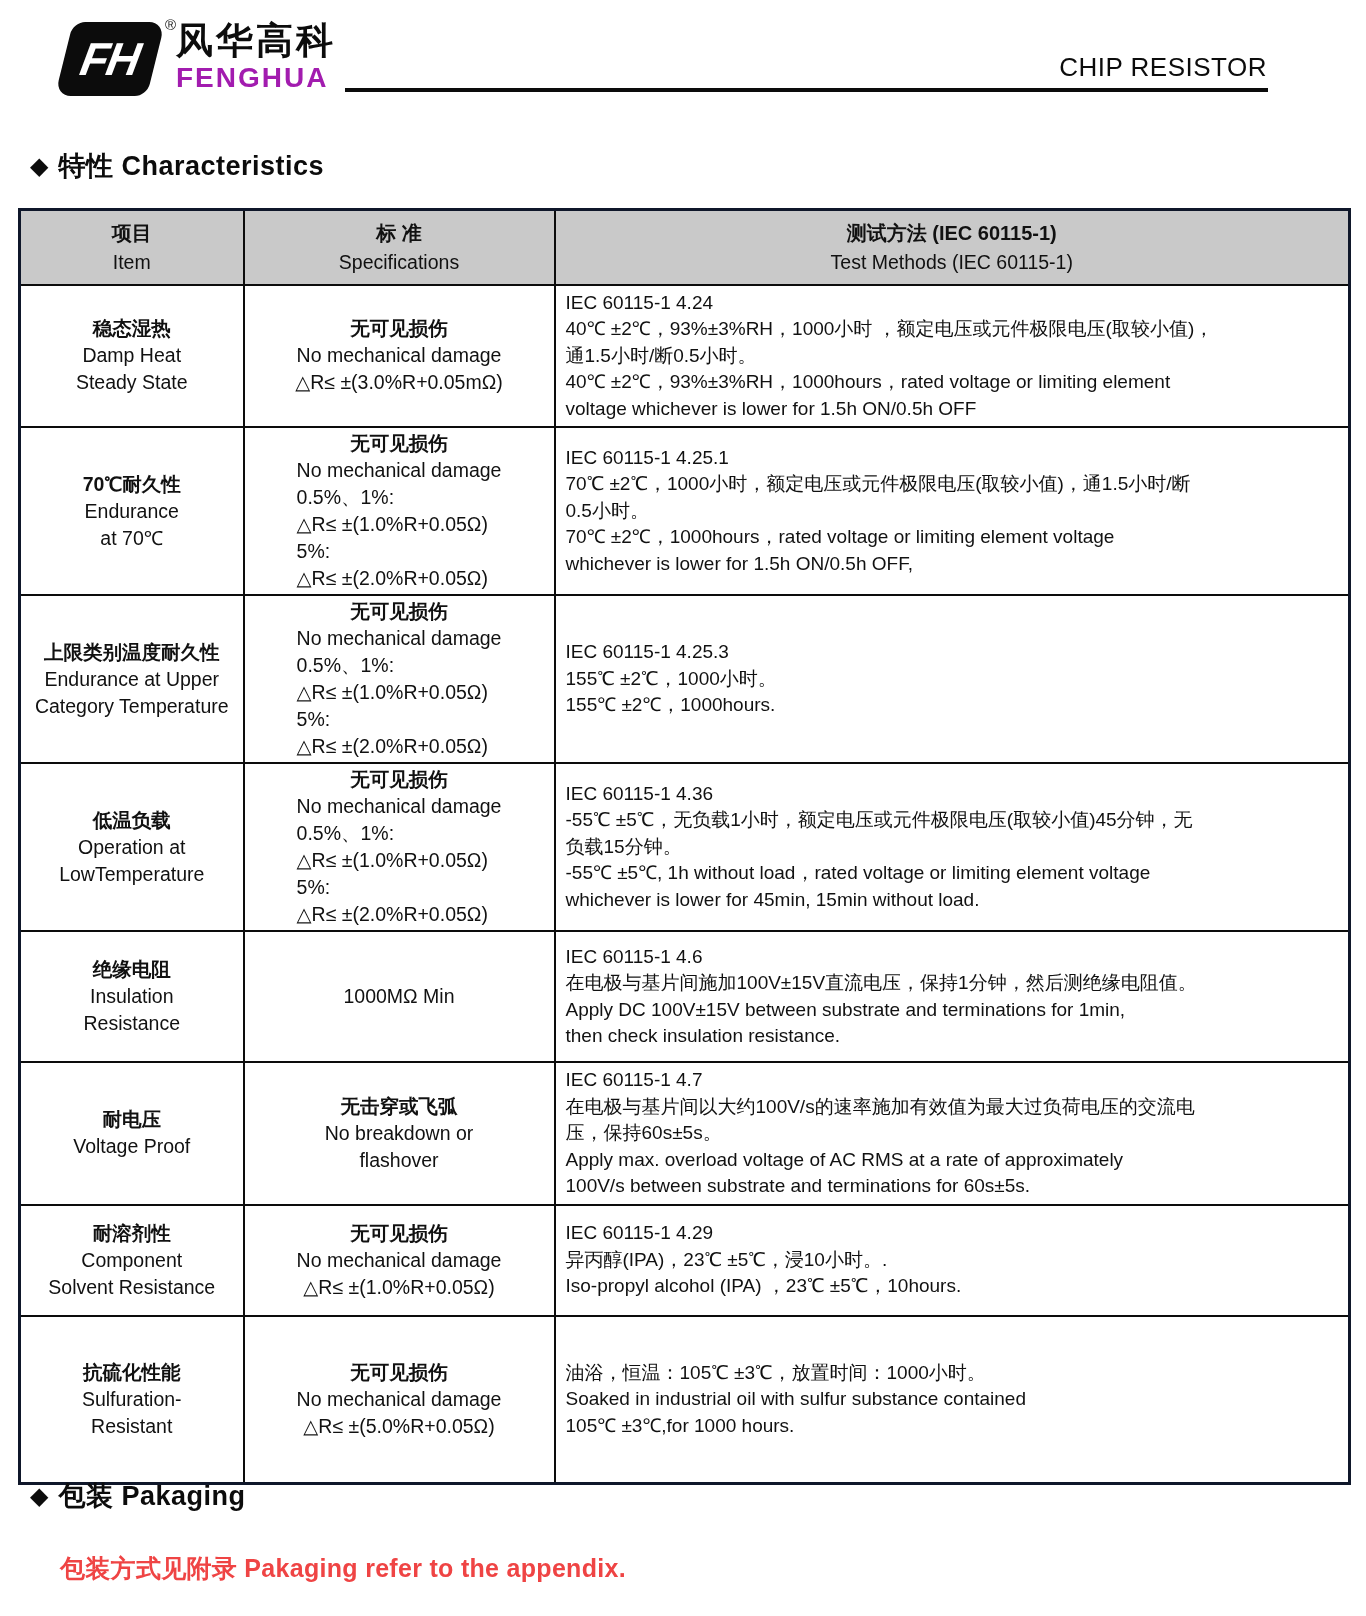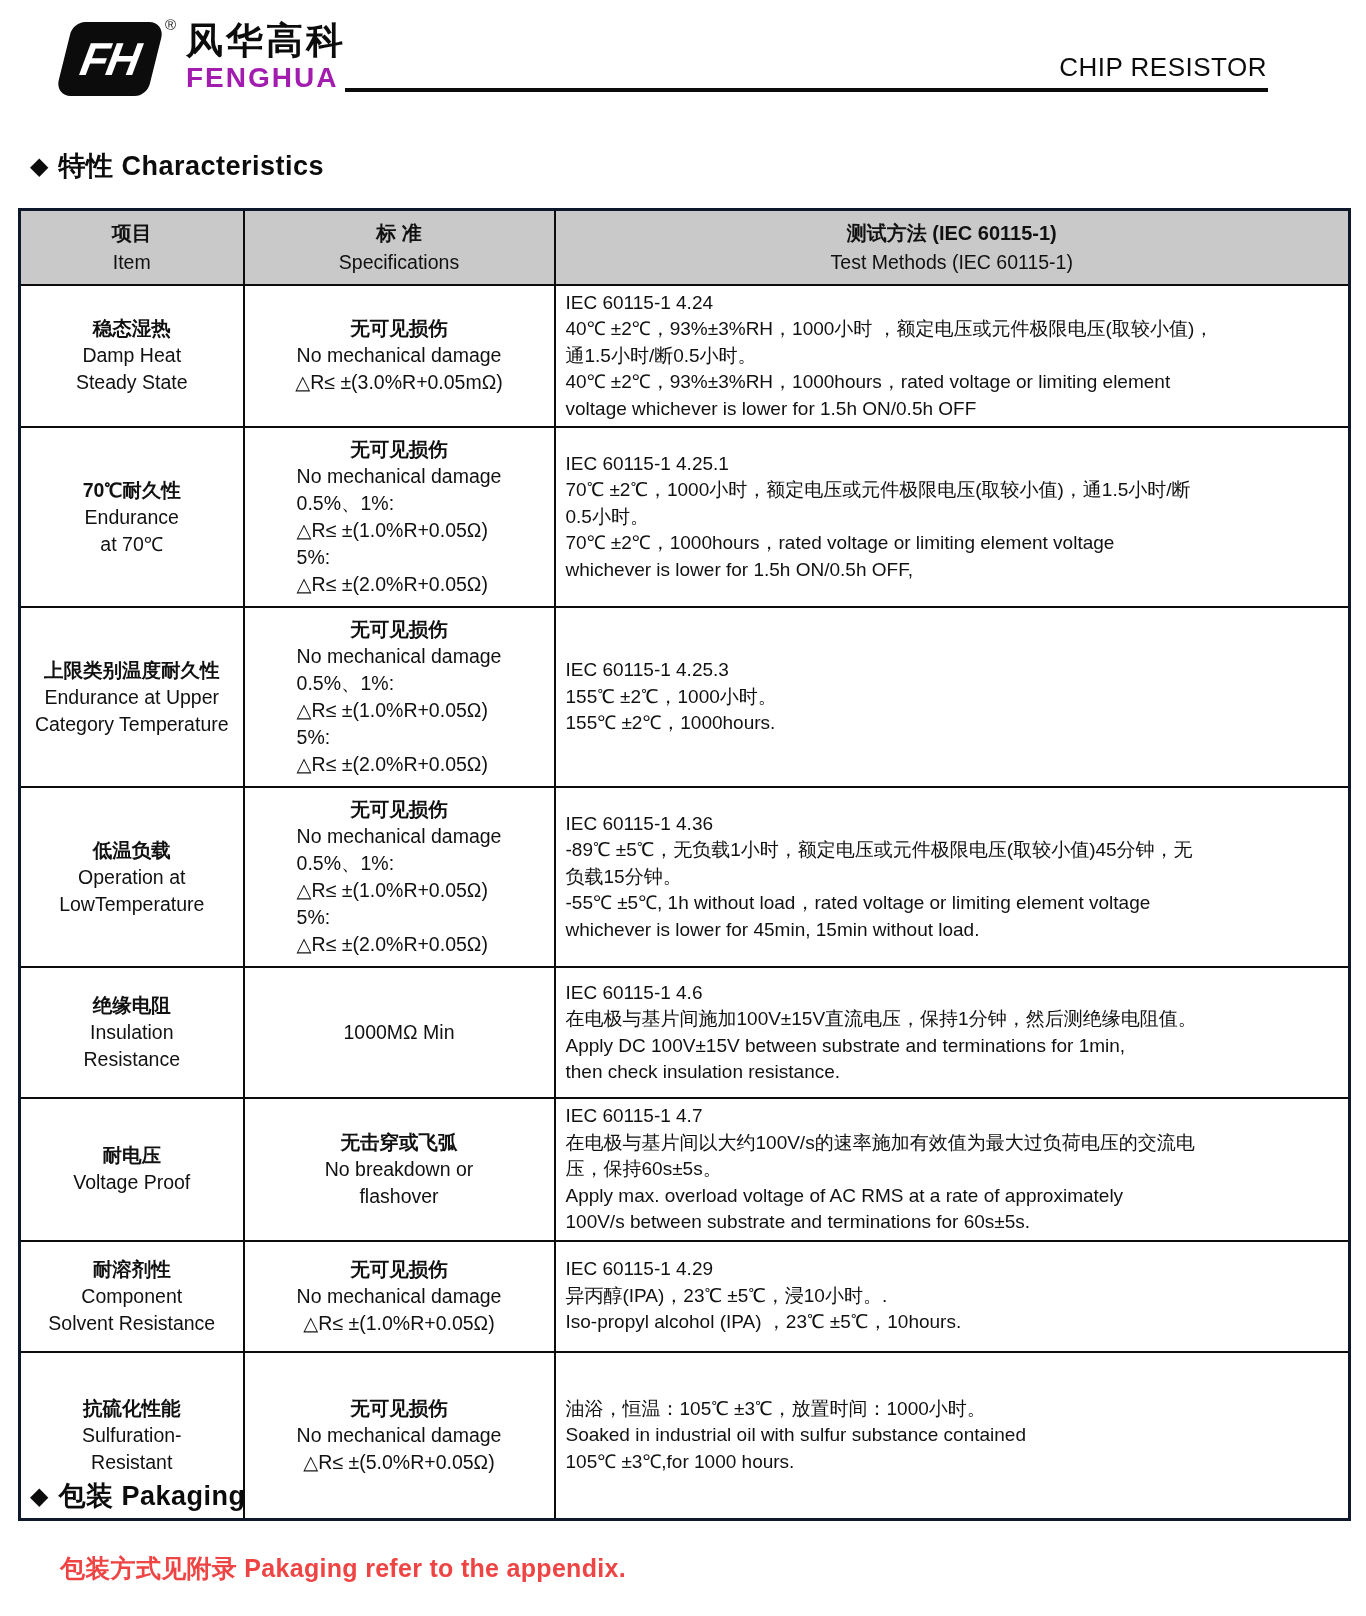--- a/index.html
+++ b/index.html
@@ -14,21 +14,21 @@
   .logo-mark {
     position:absolute; left:6px; top:6px; width:92px; height:74px; background:#0c0c0c;
     transform:skewX(-14deg); border-radius:12px 16px 12px 16px;
     display:flex; align-items:center; justify-content:center;
   }
   .logo-mark span {
     color:#fff; font-weight:bold; font-style:italic; font-size:46px;
     transform:skewX(4deg); letter-spacing:-2px;
   }
   .registered { position:absolute; right:0; top:0; font-size:15px; color:#1a1a1a; }
-  .brand-text { margin-left:10px; padding-top:4px; }
+  .brand-text { margin-left:0; padding-top:4px; }
   .brand-cn { font-size:37px; font-weight:bold; letter-spacing:3px; line-height:42px; color:#0c0c0c; }
   .brand-en { font-size:28px; font-weight:bold; letter-spacing:2px; line-height:32px; color:#a21caf; }
   .doc-title { position:absolute; top:52px; right:99px; font-size:26px; font-weight:500; letter-spacing:0.5px; color:#0c0c0c; }
   .header-rule { position:absolute; left:345px; top:88px; width:923px; height:4px; background:#0c0c0c; }
   
   .section-heading { position:absolute; display:flex; align-items:center; gap:10px; }
   .section-heading .bullet { font-size:24px; line-height:24px; color:#0c0c0c; }
   .section-heading .stitle { font-size:27px; font-weight:bold; color:#0c0c0c; letter-spacing:0.5px; }
   .sec-characteristics { left:30px; top:148px; }
   .sec-packaging { left:30px; top:1478px; }
@@ -44,21 +44,21 @@
   tbody tr:nth-child(1) td { height:138px; }
   tbody tr:nth-child(2) td { height:164px; }
   tbody tr:nth-child(3) td { height:155px; }
   tbody tr:nth-child(4) td { height:163px; }
   tbody tr:nth-child(5) td { height:131px; }
   tbody tr:nth-child(6) td { height:127px;margin-top:22px; }
   tbody tr:nth-child(7) td { height:111px; }
   tbody tr:nth-child(8) td { height:168px; }
   .item-cell { text-align:center; font-size:19.5px; padding:2px 4px; }
   .item-cell .line { line-height:27px; }
-  .spec-cell { text-align:center; font-size:19.5px; padding:8px 6px; }
+  .spec-cell { text-align:center; font-size:19.5px; padding:2px 6px; }
   .spec-cell .line { line-height:27px; }
   .spec-block { display:block; }
   .spec-cell.mixed .spec-block { display:inline-block; text-align:left; }
   .spec-cell.mixed .spec-block .cn { text-align:center; }
   .cn { font-weight:bold; }
   .method-cell { text-align:left; font-size:19px; padding:4px 10px; }
   .method-cell .line { line-height:26.5px; }
 </style>
 </head>
 <body>
@@ -160,21 +160,21 @@
           </tr>
           <tr>
             <td class="item-cell">
               <div class="line cn">低温负载</div>
               <div class="line">Operation at</div>
               <div class="line">LowTemperature</div>
             </td>
             <td class="spec-cell mixed"><div class="spec-block"><div class="line cn">无可见损伤</div><div class="line">No mechanical damage</div><div class="line">0.5%、1%:</div><div class="line">△R≤ ±(1.0%R+0.05Ω)</div><div class="line">5%:</div><div class="line">△R≤ ±(2.0%R+0.05Ω)</div></div></td>
             <td class="method-cell">
               <div class="line">IEC 60115-1 4.36</div>
-              <div class="line">-89℃ ±5℃，无负载1小时，额定电压或元件极限电压(取较小值)45分钟，无</div>
+              <div class="line">-55℃ ±5℃，无负载1小时，额定电压或元件极限电压(取较小值)45分钟，无</div>
               <div class="line">负载15分钟。</div>
               <div class="line">-55℃ ±5℃, 1h without load，rated voltage or limiting element voltage</div>
               <div class="line">whichever is lower for 45min, 15min without load.</div>
             </td>
           </tr>
           <tr>
             <td class="item-cell">
               <div class="line cn">绝缘电阻</div>
               <div class="line">Insulation</div>
               <div class="line">Resistance</div>

